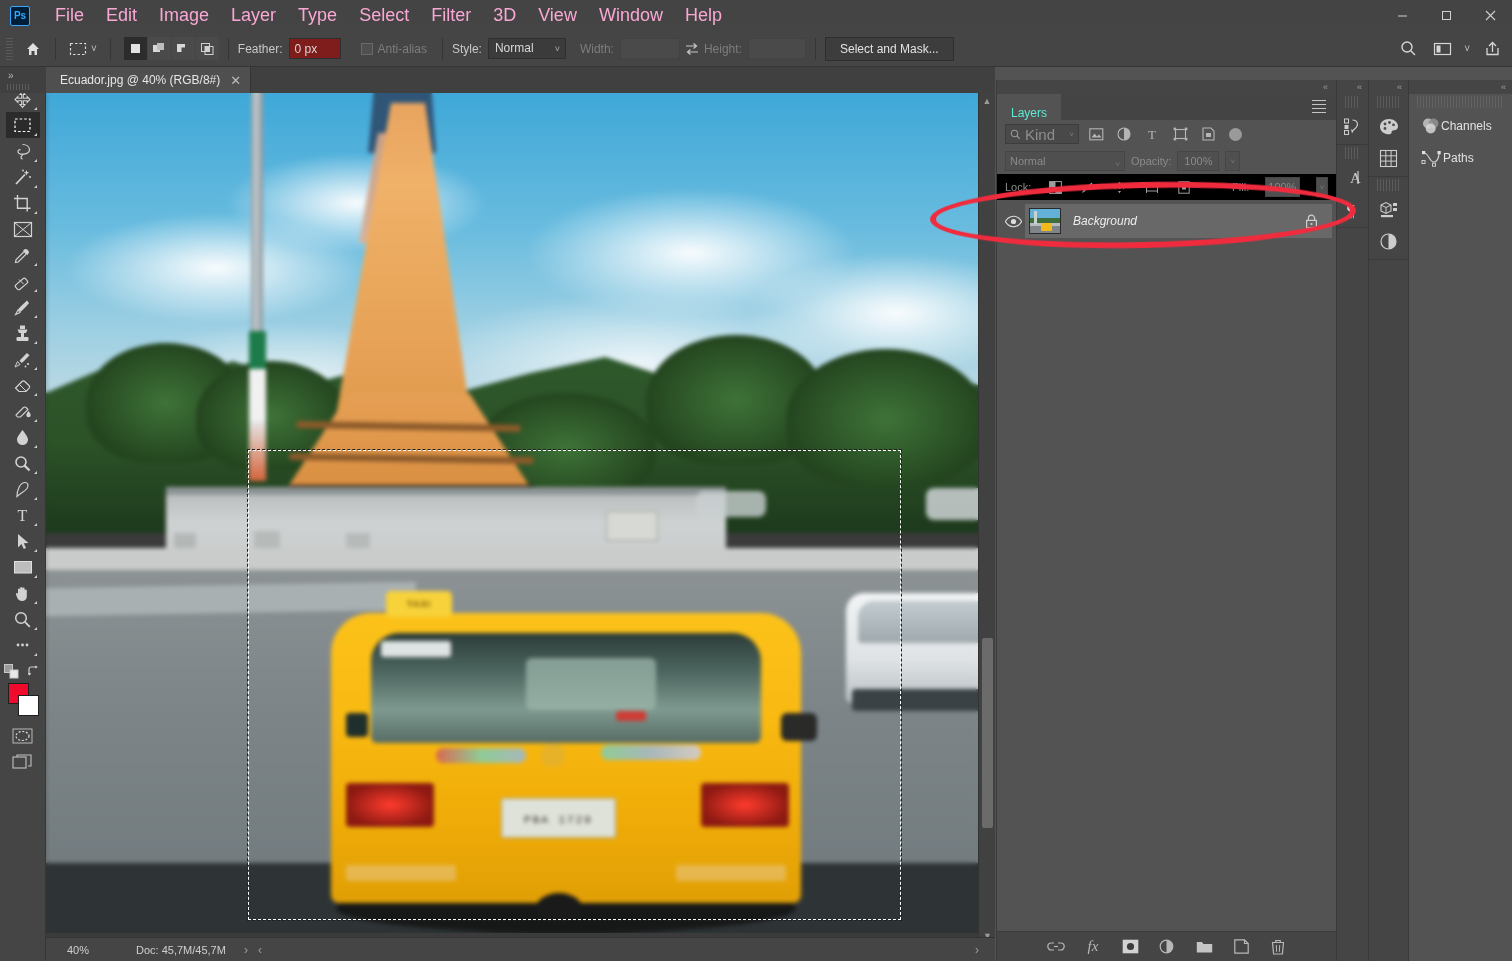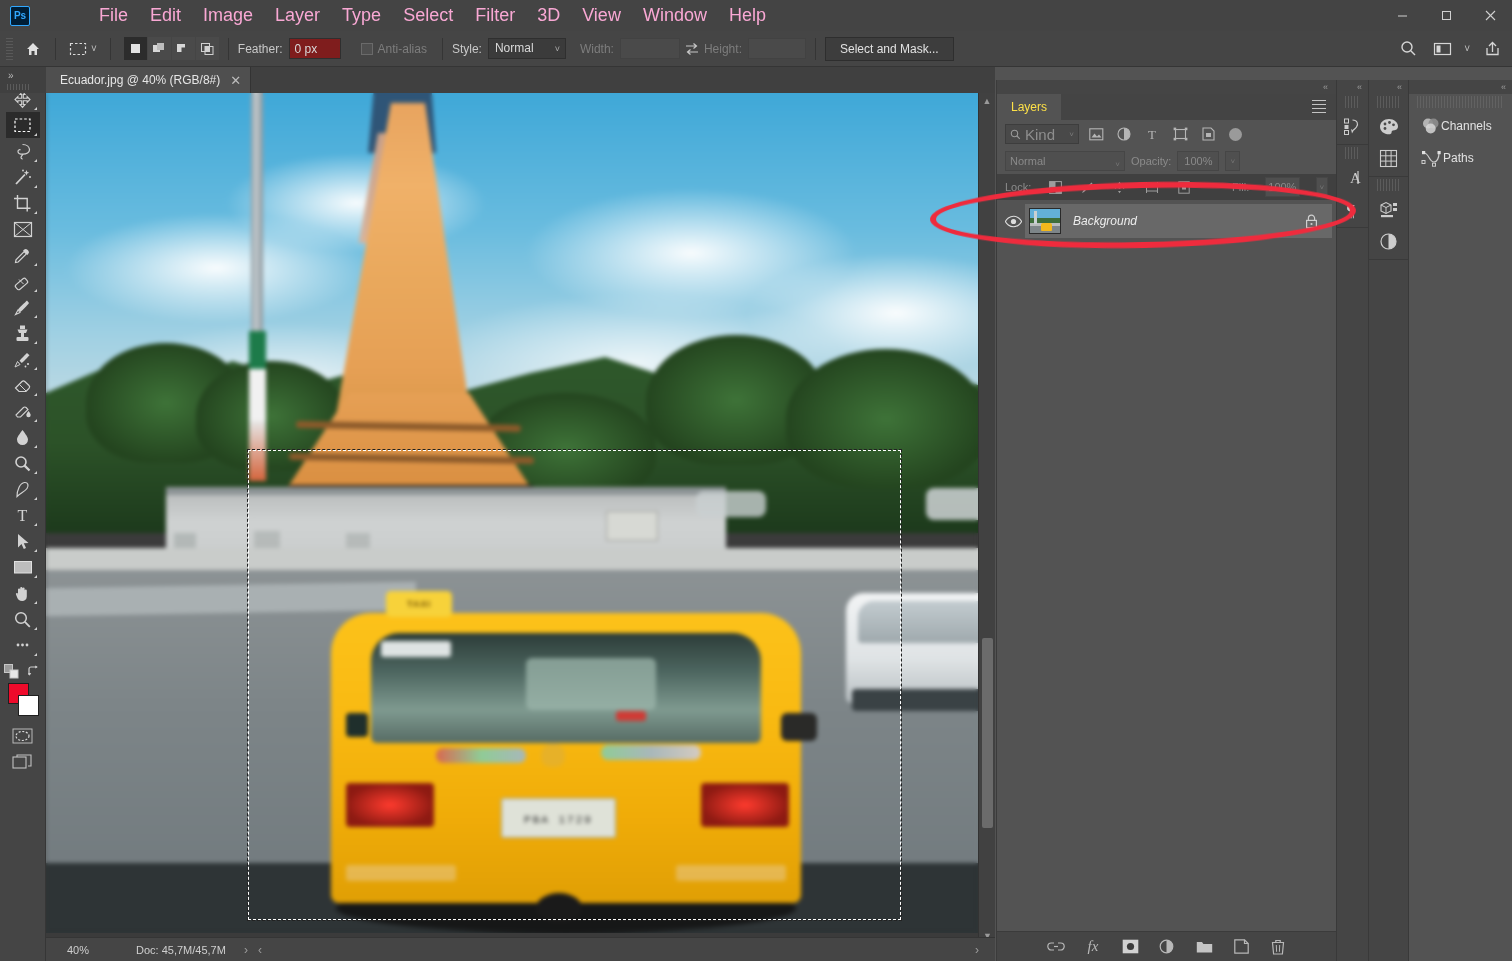--- a/index.html
+++ b/index.html
@@ -9,21 +9,21 @@
     font-family: "Liberation Sans", sans-serif;
     font-size: 12px;
     color: #d6d6d6;
     overflow: hidden;
     position: relative;
   }
   
   #titlebar {
     position: absolute; top: 0; left: 0; width: 1512px; height: 31px;
     background: #444444;
-    display: flex; align-items: center; gap: 44px;
+    display: flex; align-items: center;
   }
   #ps-logo {
     width: 20px; height: 20px; margin-left: 10px; margin-right: 14px;
     border: 1px solid #31a8ff; background: #001e36;
     color: #31a8ff; font-size: 10px; font-weight: bold;
     display: flex; align-items: center; justify-content: center;
     border-radius: 2px;
   }
   .menu-item {
     padding: 4px 11px; font-size: 18px; color: #f9a8d4; cursor: default;
@@ -217,22 +217,22 @@
   }
   #panel-collapse-row {
     height: 14px; display: flex; align-items: center; justify-content: flex-end;
     padding-right: 8px; color: #9b9b9b; font-size: 9px; background: #454545;
   }
   #layers-tabrow {
     height: 26px; background: #444444; display: flex; align-items: stretch;
     position: relative;
   }
   #layers-tab {
-    background: #535353; padding: 0 14px; display: flex; align-items: center;
-    font-size: 12px; color: #fde047;
+    background: #535353; padding: 0 14px; display: flex; align-items: flex-end;
+    font-size: 12px; color: #5eead4;
   }
   #panel-menu { position: absolute; right: 10px; top: 6px; width: 14px; }
   #panel-menu span { display: block; height: 1px; background: #c4c4c4; margin-bottom: 3px; }
   #filter-row {
     height: 28px; display: flex; align-items: center; padding: 0 8px; gap: 6px;
     background: #535353;
   }
   #kind-select {
     width: 74px; height: 20px; background: #494949; border: 1px solid #3d3d3d;
     display: flex; align-items: center; gap: 4px; padding: 0 4px; position: relative;
@@ -254,21 +254,21 @@
   #opacity-box {
     width: 42px; height: 20px; background: #4f4f4f; border: 1px solid #464646;
     color: #8a8a8a; font-size: 11px; text-align: center; line-height: 18px;
   }
   .tiny-chev {
     width: 15px; height: 20px; background: #4f4f4f; border: 1px solid #464646;
     color: #767676; font-size: 8px; display: flex; align-items: center; justify-content: center;
   }
   #lock-row {
     height: 26px; display: flex; align-items: center; padding: 0 8px; gap: 16px;
-    background: #404040;
+    background: #000000;
   }
   .lock-ico { width: 20px; height: 18px; display: flex; align-items: center; justify-content: center; color: #9d9d9d; }
   #layer-list { padding-top: 4px; }
   .layer-row {
     height: 34px; display: flex; align-items: center; background: #686868;
     margin: 0 4px 0 28px; padding-left: 4px; position: relative;
   }
   #eye-cell {
     position: absolute; left: -24px; width: 24px; height: 34px;
     display: flex; align-items: center; justify-content: center;

